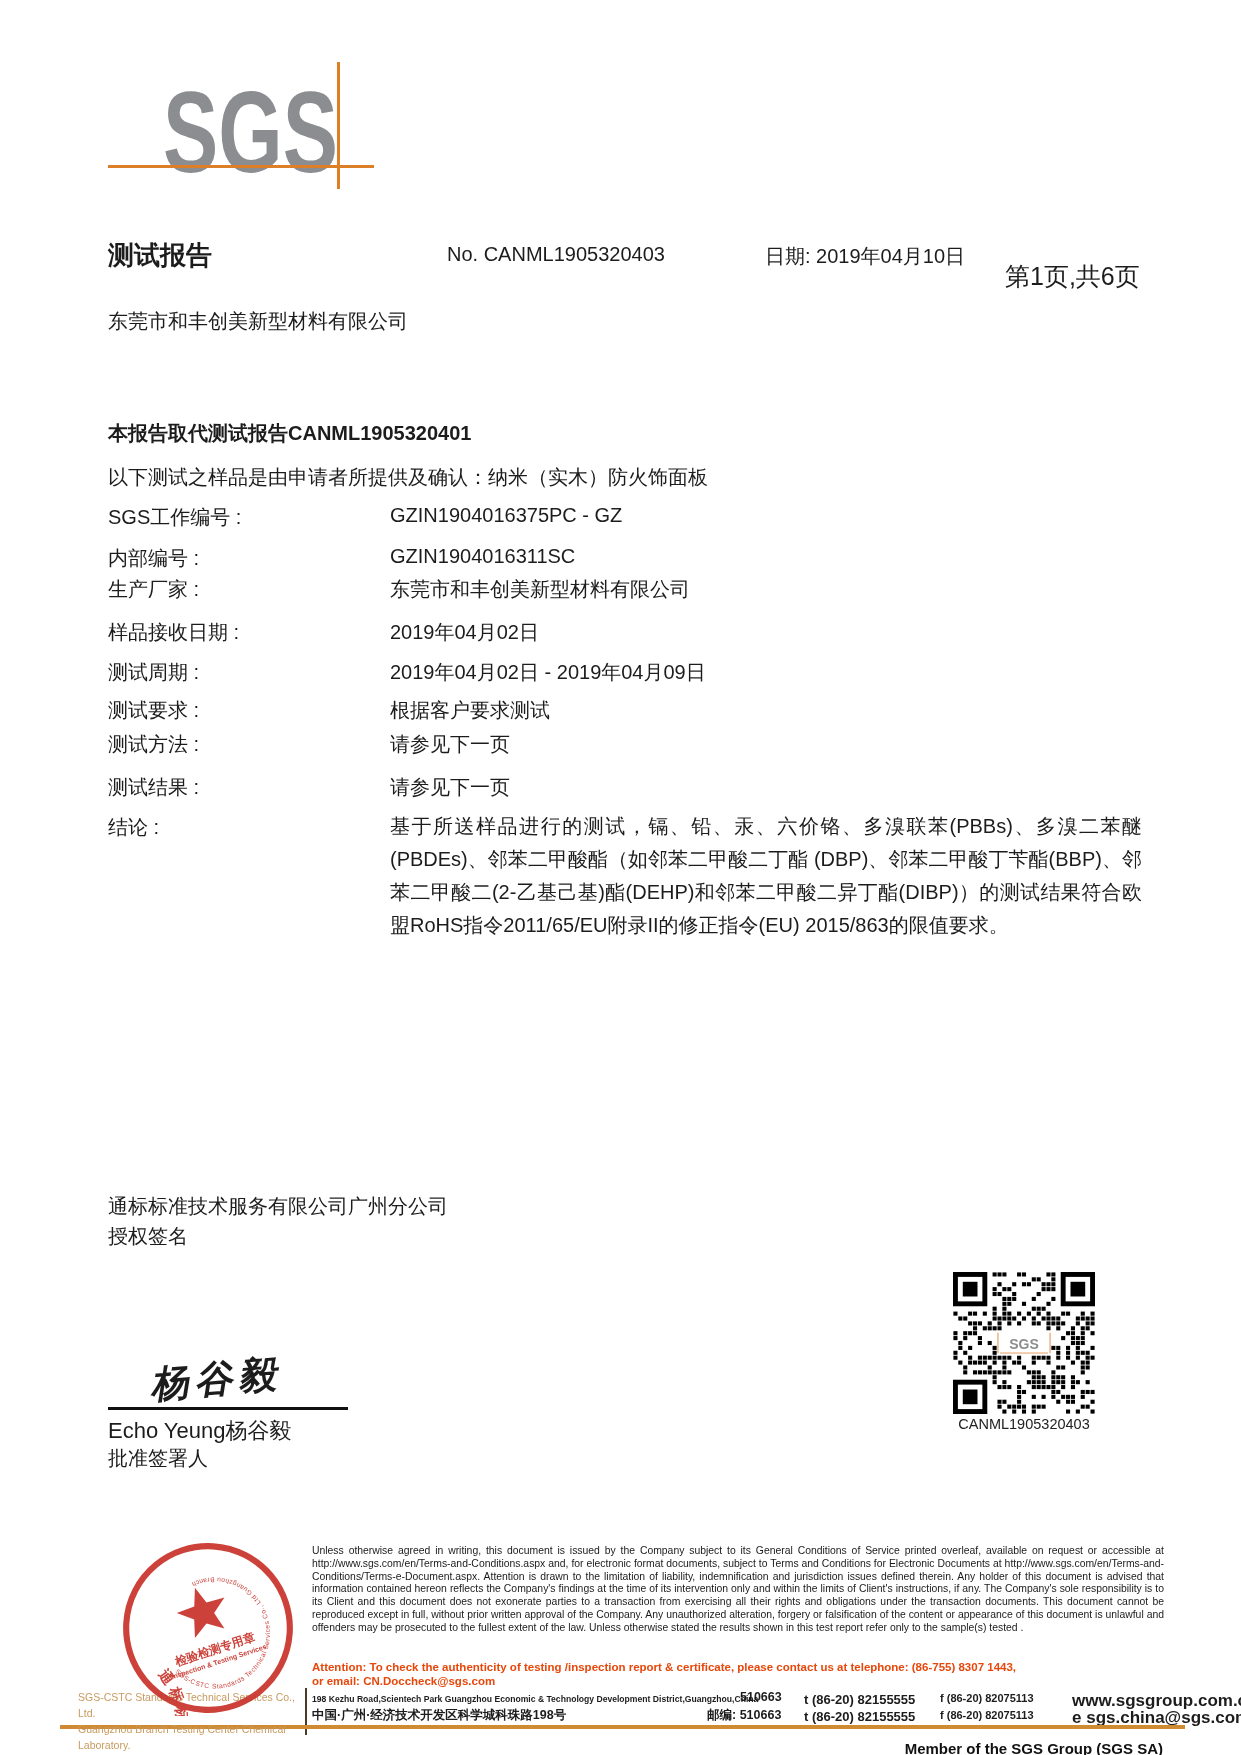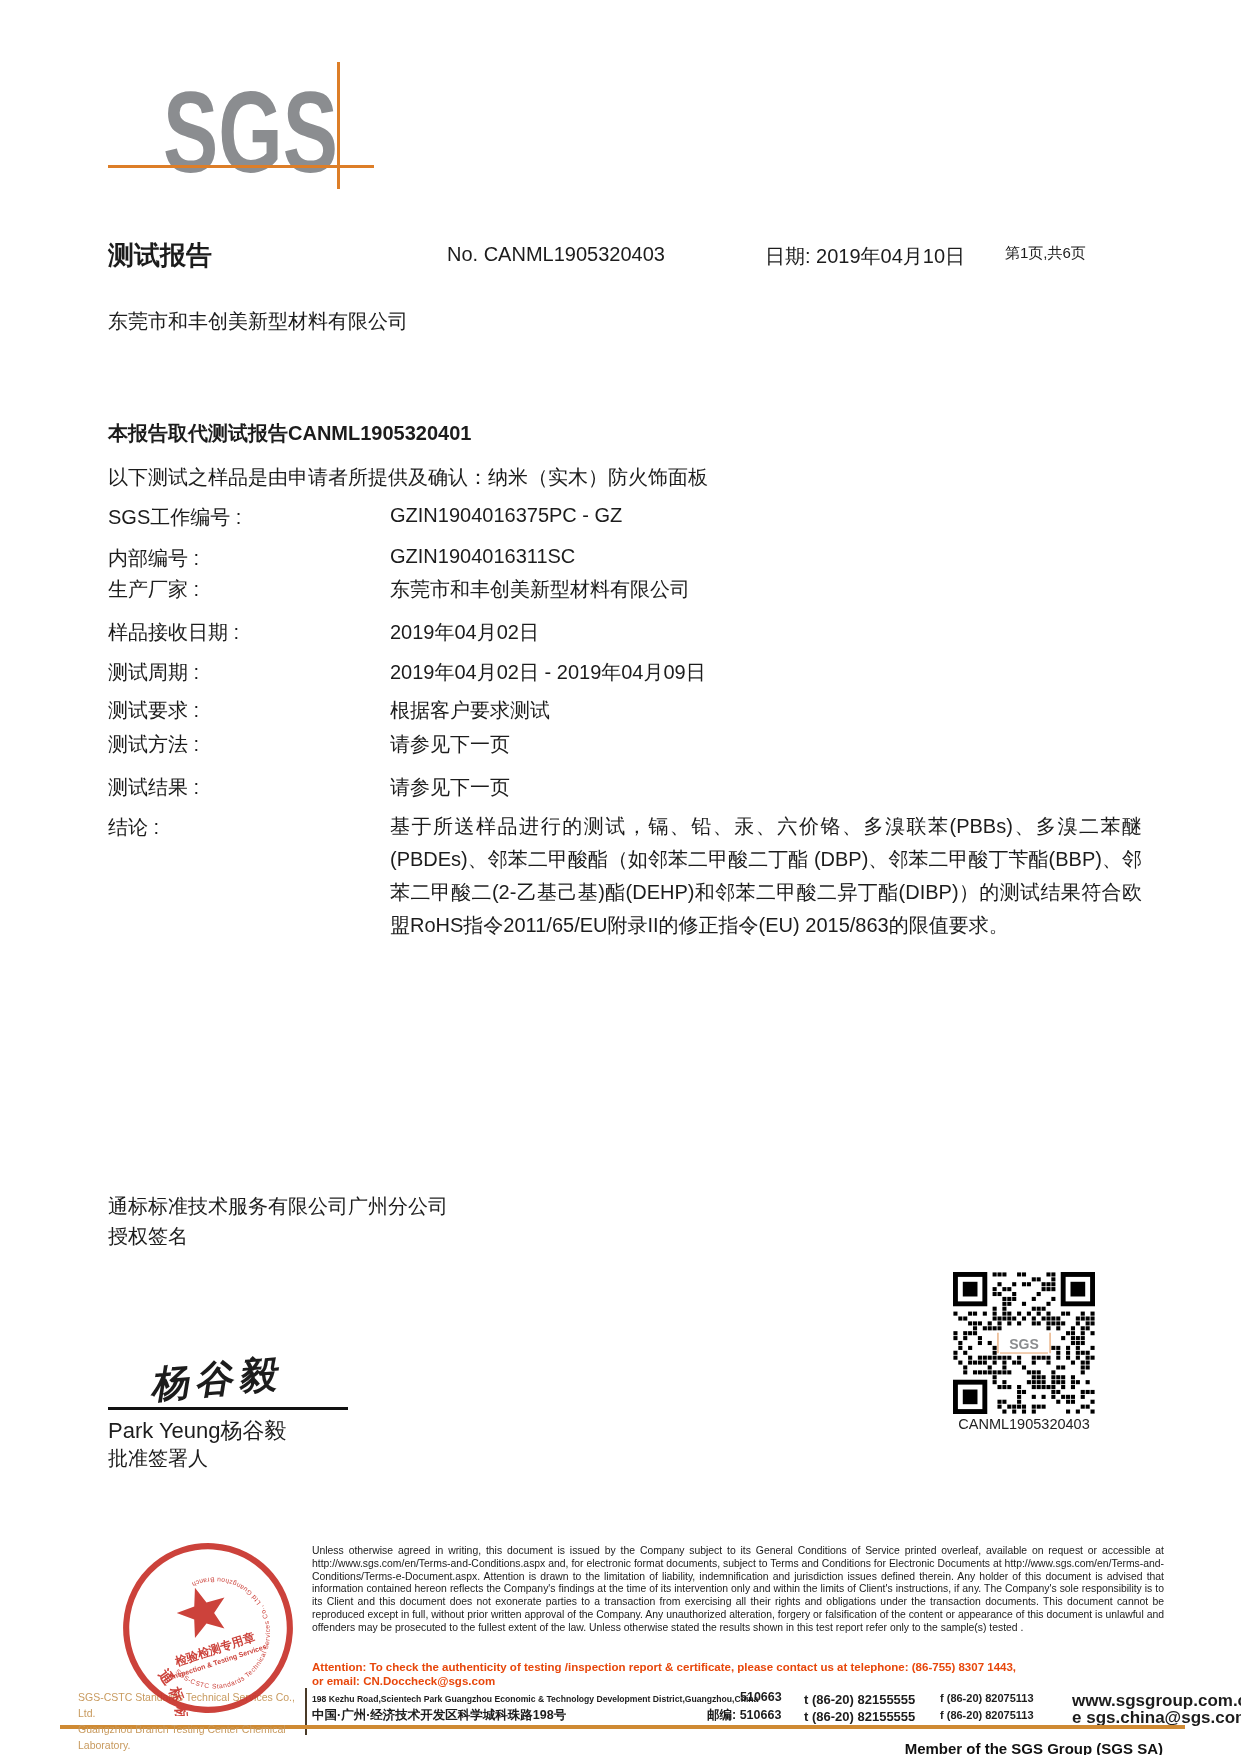--- a/index.html
+++ b/index.html
@@ -10,21 +10,21 @@
   
   .sgs-logo{left:163px;top:71px;font-size:115px;line-height:1;font-weight:bold;color:#8b8d90;
             letter-spacing:0;transform:scaleX(0.72);transform-origin:0 0;}
   .logo-hline{left:108px;top:161px;width:266px;height:3px;background:#dd7e28;}
   .logo-vline{left:337px;top:58px;width:3px;height:127px;background:#dd7e28;}
 
   
   .rpt-title{left:108px;top:234px;font-size:26px;font-weight:bold;}
   .rpt-no{left:447px;top:239px;font-size:20px;}
   .rpt-date{left:765px;top:239px;font-size:20px;}
-  .rpt-page{left:1005px;top:240px;font-size:15px;text-align:right;}
+  .rpt-page{left:1005px;top:256px;font-size:25px;text-align:right;}
 
   .app-name{left:108px;top:304px;font-size:20px;}
   .app-addr{left:108px;top:340px;font-size:20px;}
   .replace-note{left:108px;top:416px;font-size:20px;font-weight:bold;}
   .sample-note{left:108px;top:460px;font-size:20px;}
 
   
   .field-row{position:absolute;left:108px;width:1050px;height:26px;font-size:20px;}
   .field-row:nth-child(1){top:500px}
   .field-row:nth-child(2){top:541px}
@@ -107,21 +107,21 @@
       <div class="field-row"><span>测试结果 :</span><span class="fvalue">请参见下一页</span></div>
     </div>
 
   <div class="abs conc-label">结论 :</div>
   <div class="abs conc-text">基于所送样品进行的测试，镉、铅、汞、六价铬、多溴联苯(PBBs)、多溴二苯醚(PBDEs)、邻苯二甲酸酯（如邻苯二甲酸二丁酯 (DBP)、邻苯二甲酸丁苄酯(BBP)、邻苯二甲酸二(2-乙基己基)酯(DEHP)和邻苯二甲酸二异丁酯(DIBP)）的测试结果符合欧盟RoHS指令2011/65/EU附录II的修正指令(EU) 2015/863的限值要求。</div>
 
   <div class="abs sign-company">通标标准技术服务有限公司广州分公司</div>
   <div class="abs sign-auth">授权签名</div>
   <div class="abs signature">杨谷毅</div>
   <div class="abs sign-line"></div>
-  <div class="abs signer-name">Park Yeung杨谷毅</div>
+  <div class="abs signer-name">Echo Yeung杨谷毅</div>
   <div class="abs signer-role">批准签署人</div>
 
   <svg class="abs qr-svg" viewBox="0 0 142 142">
       <rect x="0" y="0" width="142" height="142" fill="#fff"></rect>
       <rect x="39.57241379310344" y="0.4" width="4.096551724137931" height="4.096551724137931" fill="#000"></rect>
       <rect x="44.46896551724137" y="0.4" width="4.096551724137931" height="4.096551724137931" fill="#000"></rect>
       <rect x="49.3655172413793" y="0.4" width="4.096551724137931" height="4.096551724137931" fill="#000"></rect>
       <rect x="64.0551724137931" y="0.4" width="4.096551724137931" height="4.096551724137931" fill="#000"></rect>
       <rect x="68.95172413793104" y="0.4" width="4.096551724137931" height="4.096551724137931" fill="#000"></rect>
       <rect x="93.43448275862069" y="0.4" width="4.096551724137931" height="4.096551724137931" fill="#000"></rect>

